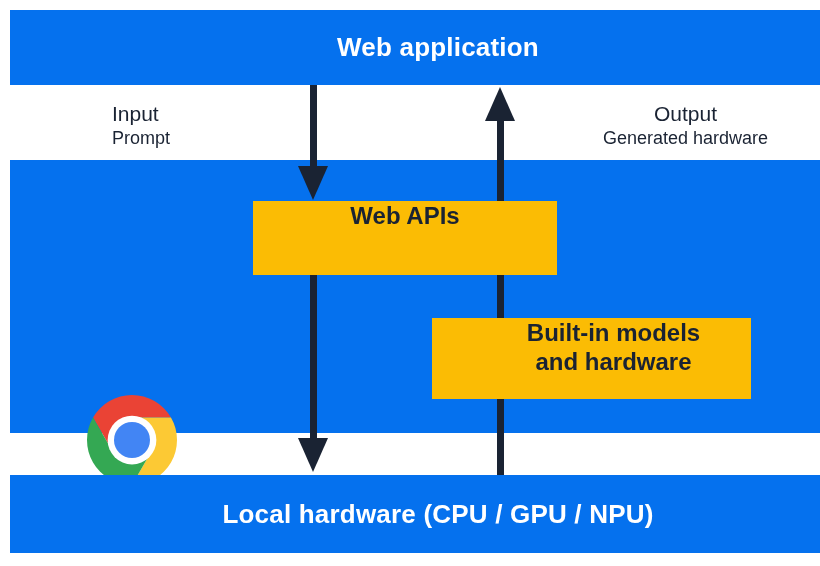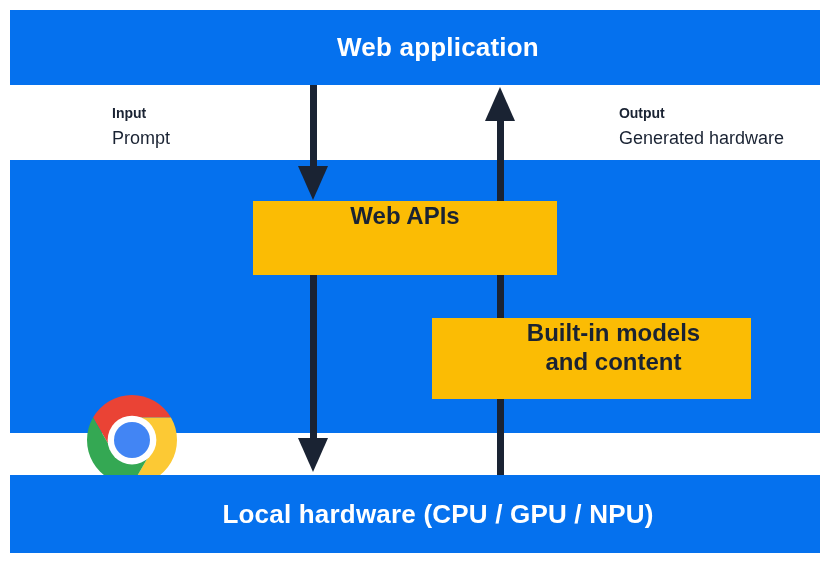--- a/index.html
+++ b/index.html
@@ -22,22 +22,22 @@
   }
   .layer-top{top:10px;height:75px;}
   .layer-mid{top:160px;height:273px;justify-content:flex-start;}
   .layer-bottom{top:475px;height:78px;}
   .layer-label{
     color:#ffffff;font-weight:700;font-size:26px;letter-spacing:.2px;
   }
   
   .io-block{position:absolute;top:102px;z-index:2;color:var(--arrow-navy);}
   .io-left{left:112px;text-align:left;}
-  .io-right{right:36px;text-align:left;}
-  .io-title{font-size:14px;font-weight:700;line-height:23px;}
+  .io-right{right:52px;text-align:center;}
+  .io-title{font-size:21px;font-weight:400;line-height:23px;}
   .io-value{font-size:18px;font-weight:400;line-height:26px;}
   
   .arrow-line{position:absolute;width:7px;background:var(--arrow-navy);z-index:2;}
   .line-down-1{left:310px;top:85px;height:87px;}
   .line-down-2{left:310px;top:275px;height:167px;}
   .line-up{left:497px;top:118px;height:357px;}
   .arrow-head{position:absolute;width:0;height:0;z-index:2;
     border-left:15px solid transparent;border-right:15px solid transparent;}
   .head-down{border-top:34px solid var(--arrow-navy);}
   .head-up{border-bottom:34px solid var(--arrow-navy);}
@@ -94,20 +94,20 @@
   <div class="arrow-line line-down-2"></div>
   <div class="arrow-head head-down head-into-hw"></div>
   <div class="arrow-line line-up"></div>
   <div class="arrow-head head-up head-into-app"></div>
 
   <div class="component box-web-apis">
     <span>Web APIs</span>
   </div>
   <div class="component box-builtin">
     <span>Built-in models</span>
-    <span>and content</span>
+    <span>and hardware</span>
   </div>
 
   <div class="layer layer-bottom">
     <span class="layer-label">Local hardware (CPU / GPU / NPU)</span>
   </div>
 
 </div>
 
 </body></html>

